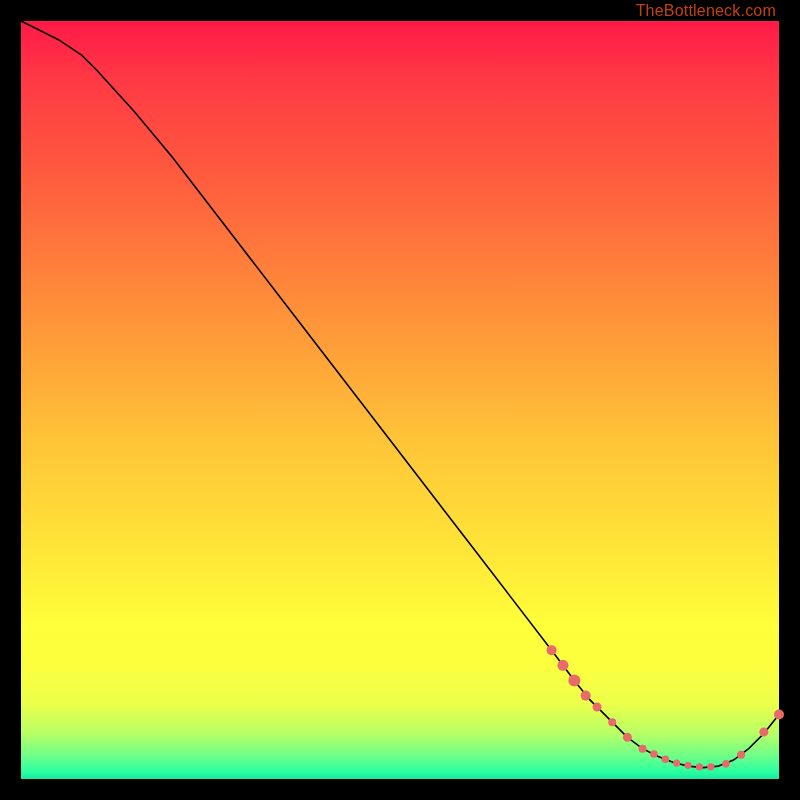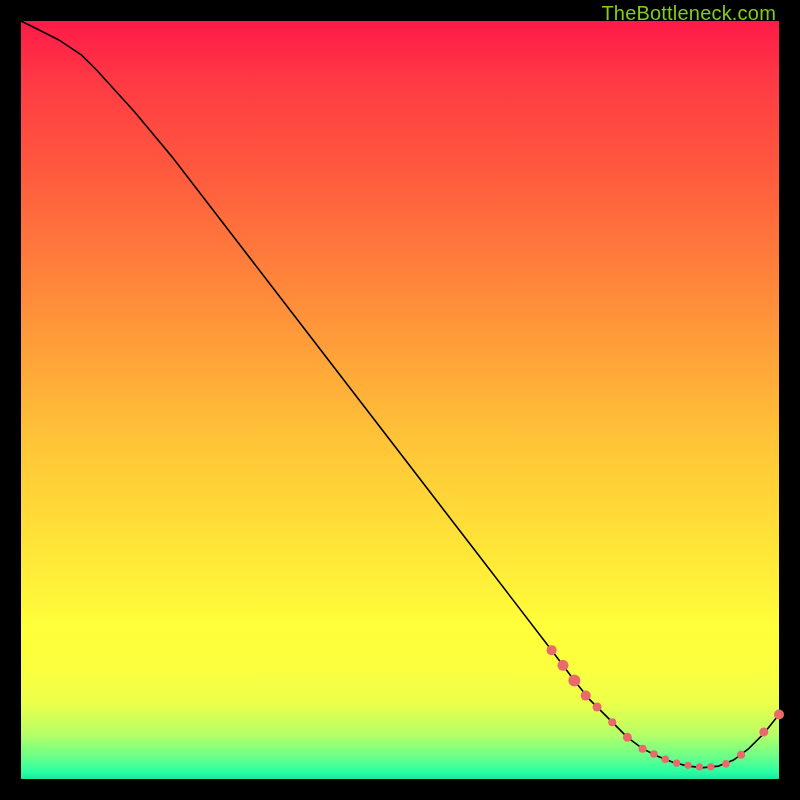--- a/index.html
+++ b/index.html
@@ -37,22 +37,22 @@
       #b8ff66 94%,
       #6cff88 97%,
       #2cffa2 99%,
       #18e8a0 100%
     );
   }
   .watermark {
     position: absolute;
     top: 2px;
     right: 24px;
-    color: #84cc16;
-    font-size: 20px;
+    color: #c2410c;
+    font-size: 16px;
     font-weight: 500;
     letter-spacing: 0.2px;
     user-select: none;
   }
   svg.overlay {
     position: absolute;
     left: 21px;
     top: 21px;
     width: 758px;
     height: 758px;

